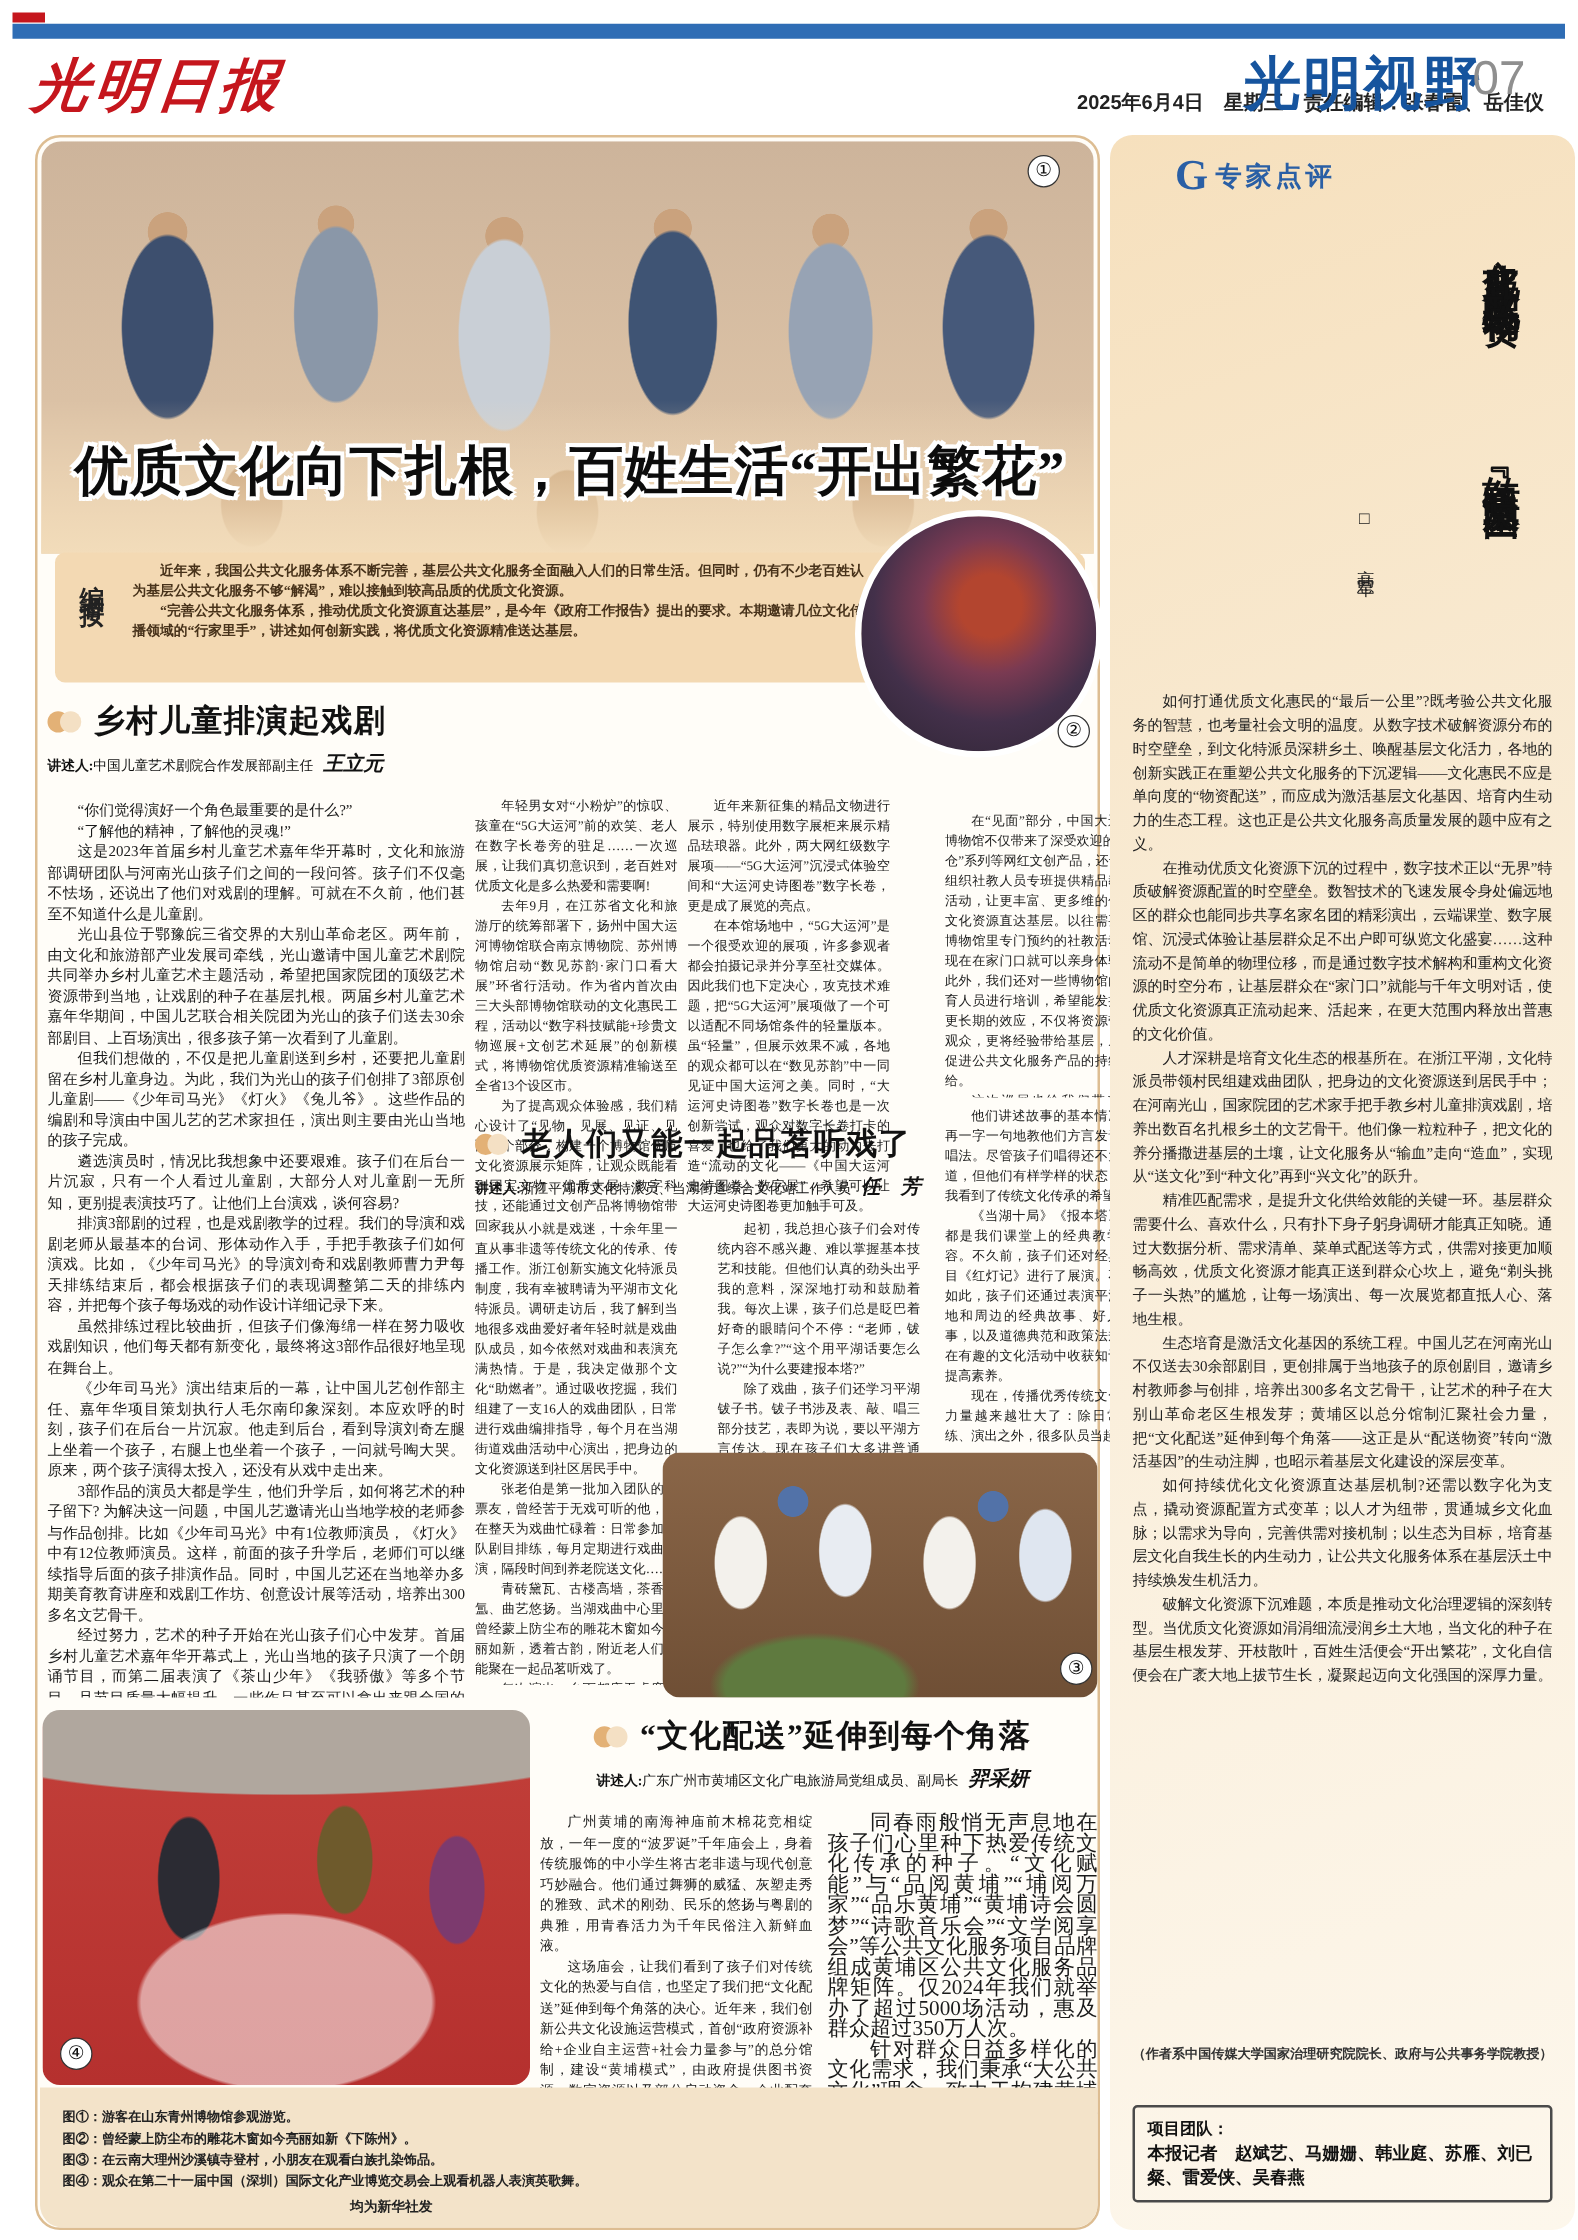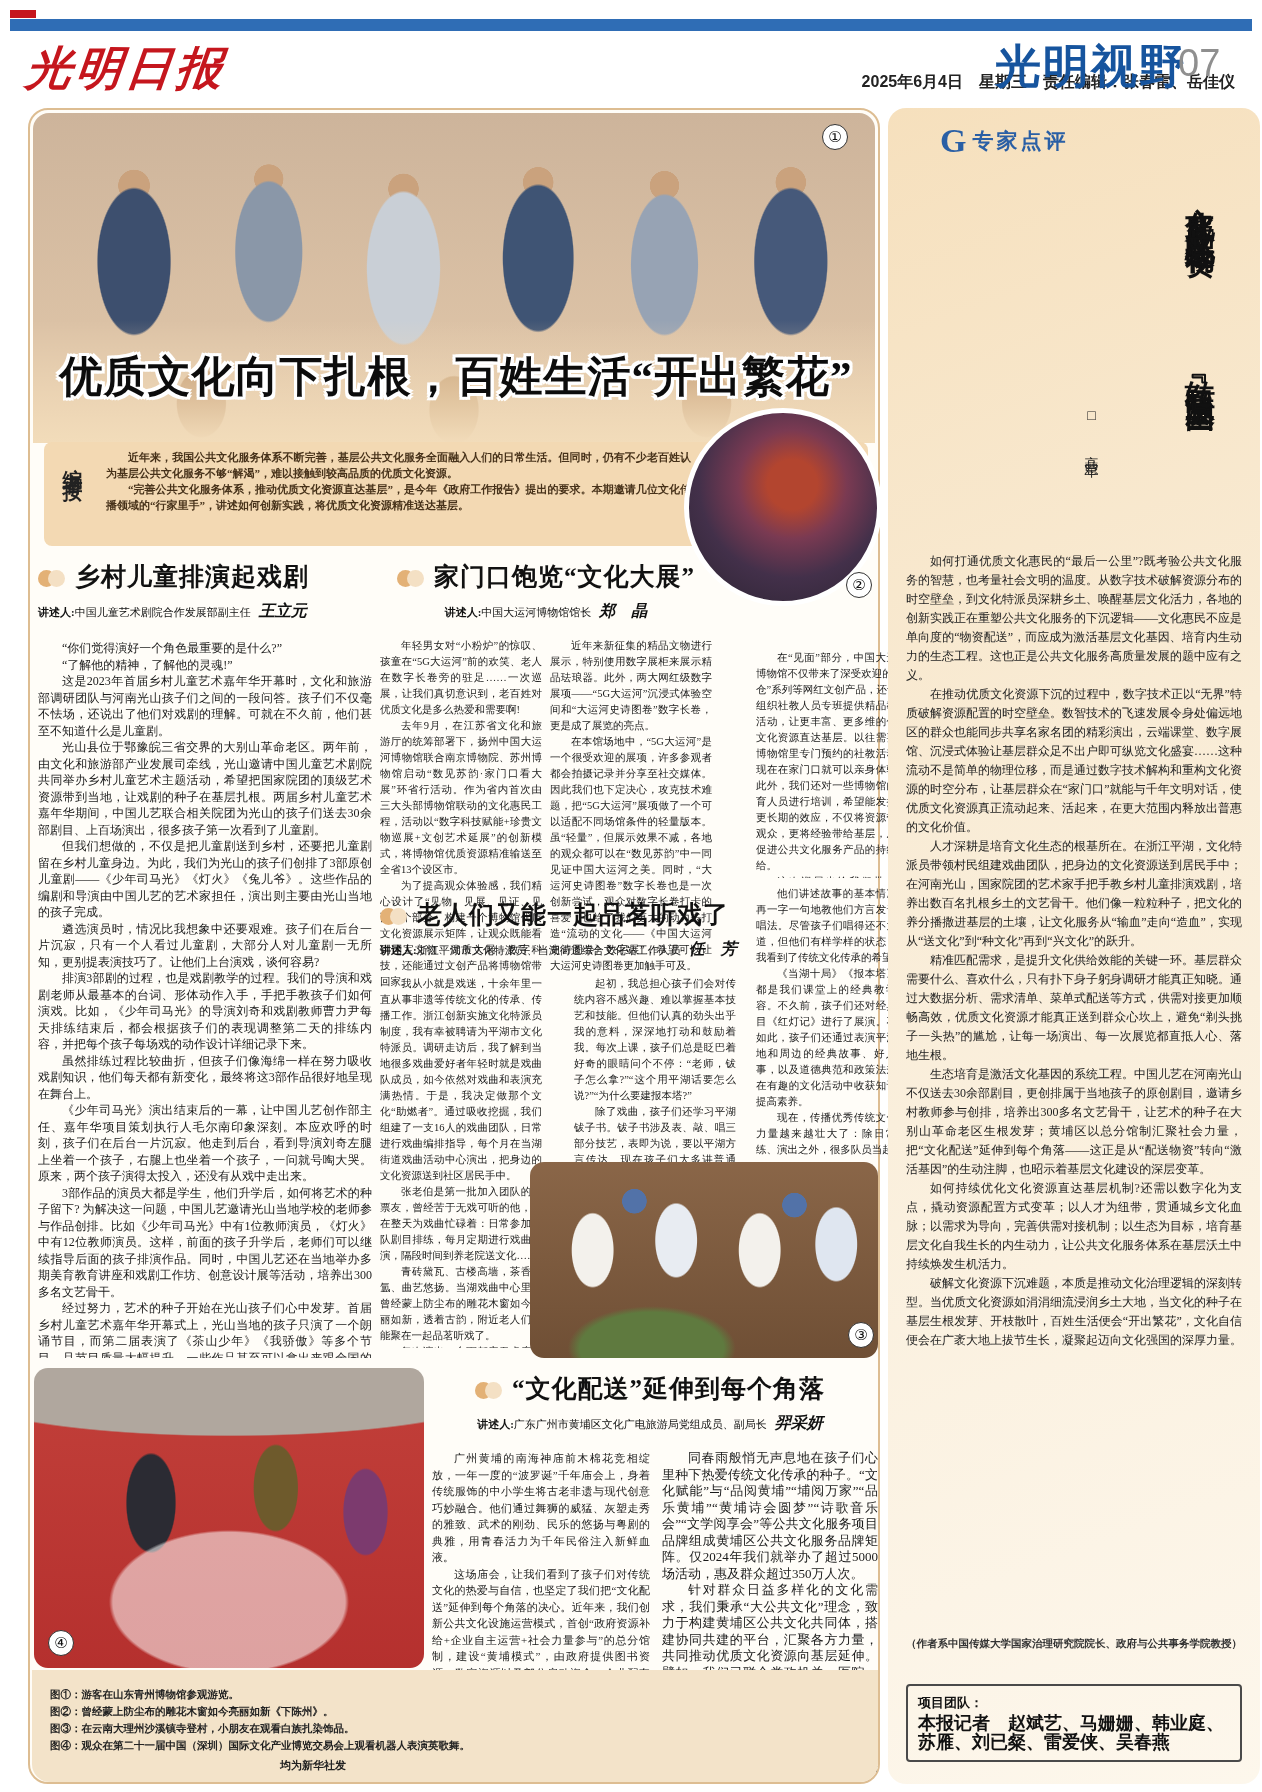--- a/index.html
+++ b/index.html
@@ -88,21 +88,21 @@
         radial-gradient(34px 60px at 42% 40%, #e8ecf2 0 60%, transparent 63%),
         radial-gradient(34px 60px at 66% 45%, #f3f1ec 0 60%, transparent 63%),
         radial-gradient(34px 60px at 88% 42%, #dfe6f0 0 60%, transparent 63%),
         radial-gradient(20px 20px at 30% 20%, #5272a8 0 60%, transparent 63%),
         radial-gradient(20px 20px at 76% 22%, #5272a8 0 60%, transparent 63%),
         radial-gradient(120px 60px at 35% 95%, #5f7a3f 0 60%, transparent 70%),
         linear-gradient(#8a6648, #6f4f35);}
   #badge3{left:818px;top:1212px;}
   #art4-head{left:392px;top:1262px;width:456px;text-align:center;}
   #art4-colA{left:402px;top:1340px;width:218px;height:322px;font-size:11px;line-height:16.5px;}
-  #art4-colB{left:632px;top:1340px;width:216px;height:322px;font-size:13px;line-height:16.5px;}
+  #art4-colB{left:632px;top:1340px;width:216px;height:322px;font-size:17px;line-height:16.5px;}
   #beige-bottom{left:2px;top:1560px;width:846px;height:112px;background:#f3e3c9;
       border-radius:0 0 18px 18px;}
   #robot-photo{left:4px;top:1258px;width:390px;height:300px;border-radius:14px;
       background:
         radial-gradient(200px 120px at 50% 78%, rgba(255,255,255,.55) 58%, rgba(255,255,255,0) 60%),
         radial-gradient(40px 80px at 30% 45%, #2b2b33 0 60%, transparent 63%),
         radial-gradient(36px 70px at 62% 40%, #6e5a2c 0 60%, transparent 63%),
         radial-gradient(36px 70px at 85% 48%, #7c3a6e 0 60%, transparent 63%),
         radial-gradient(400px 70px at 50% 6%, #b0a79e 0 70%, transparent 72%),
         linear-gradient(#c2403a, #b5302e);}
@@ -125,21 +125,21 @@
   #sb-author{right:160px;top:300px;writing-mode:vertical-rl;font-size:14px;color:#222;
       letter-spacing:4px;}
   #sb-body{left:18px;top:444px;width:336px;height:1078px;font-size:12px;line-height:19px;
       text-align:justify;overflow:hidden;color:#222;}
   #sb-body p{margin:0;text-indent:2em;}
   #sb-attr{left:18px;top:1528px;width:336px;text-align:right;font-size:10.5px;
       font-weight:700;color:#333;line-height:15px;}
   #sb-team{left:18px;top:1576px;width:336px;box-sizing:border-box;border:2px solid #4a4a4a;
       border-radius:4px;padding:8px 10px;background:transparent;}
   #sb-team .tl{font-size:13px;font-weight:900;color:#111;}
-  #sb-team .tm{font-size:18px;font-weight:700;color:#111;line-height:19px;margin-top:2px;}
+  #sb-team .tm{font-size:14px;font-weight:700;color:#111;line-height:19px;margin-top:2px;}
 </style>
 </head>
 <body>
 
 <div class="abs" id="red-chip"></div>
 <div class="abs" id="blue-bar"></div>
 <div class="abs" id="masthead-logo">光明日报</div>
 <div class="abs" id="date-line">2025年6月4日　星期三　责任编辑：张春雷、岳佳仪</div>
 <div class="abs" id="section-title">光明视野</div>
 <div class="abs" id="page-number">07</div>
@@ -178,28 +178,20 @@
       <p>光山县位于鄂豫皖三省交界的大别山革命老区。两年前，由文化和旅游部产业发展司牵线，光山邀请中国儿童艺术剧院共同举办乡村儿童艺术主题活动，希望把国家院团的顶级艺术资源带到当地，让戏剧的种子在基层扎根。两届乡村儿童艺术嘉年华期间，中国儿艺联合相关院团为光山的孩子们送去30余部剧目、上百场演出，很多孩子第一次看到了儿童剧。</p>
       <p>但我们想做的，不仅是把儿童剧送到乡村，还要把儿童剧留在乡村儿童身边。为此，我们为光山的孩子们创排了3部原创儿童剧——《少年司马光》《灯火》《兔儿爷》。这些作品的编剧和导演由中国儿艺的艺术家担任，演出则主要由光山当地的孩子完成。</p>
       <p>遴选演员时，情况比我想象中还要艰难。孩子们在后台一片沉寂，只有一个人看过儿童剧，大部分人对儿童剧一无所知，更别提表演技巧了。让他们上台演戏，谈何容易?</p>
       <p>排演3部剧的过程，也是戏剧教学的过程。我们的导演和戏剧老师从最基本的台词、形体动作入手，手把手教孩子们如何演戏。比如，《少年司马光》的导演刘奇和戏剧教师曹力尹每天排练结束后，都会根据孩子们的表现调整第二天的排练内容，并把每个孩子每场戏的动作设计详细记录下来。</p>
       <p>虽然排练过程比较曲折，但孩子们像海绵一样在努力吸收戏剧知识，他们每天都有新变化，最终将这3部作品很好地呈现在舞台上。</p>
       <p>《少年司马光》演出结束后的一幕，让中国儿艺创作部主任、嘉年华项目策划执行人毛尔南印象深刻。本应欢呼的时刻，孩子们在后台一片沉寂。他走到后台，看到导演刘奇左腿上坐着一个孩子，右腿上也坐着一个孩子，一问就号啕大哭。原来，两个孩子演得太投入，还没有从戏中走出来。</p>
       <p>3部作品的演员大都是学生，他们升学后，如何将艺术的种子留下? 为解决这一问题，中国儿艺邀请光山当地学校的老师参与作品创排。比如《少年司马光》中有1位教师演员，《灯火》中有12位教师演员。这样，前面的孩子升学后，老师们可以继续指导后面的孩子排演作品。同时，中国儿艺还在当地举办多期美育教育讲座和戏剧工作坊、创意设计展等活动，培养出300多名文艺骨干。</p>
       <p>经过努力，艺术的种子开始在光山孩子们心中发芽。首届乡村儿童艺术嘉年华开幕式上，光山当地的孩子只演了一个朗诵节目，而第二届表演了《茶山少年》《我骄傲》等多个节目，且节目质量大幅提升，一些作品甚至可以拿出来跟全国的孩子见面。</p>
     </div>
 
-  <div id="art2-head">
-    <div class="art-title">
-      <span class="dot-duo"><i class="d1"></i><i class="d2"></i></span><span>家门口饱览“文化大展”</span>
-    </div>
-    <div class="speaker">
-      <span class="lbl">讲述人:</span><span>中国大运河博物馆馆长</span><span class="name">郑　晶</span>
-    </div>
-  </div>
   <div class="body-col small-col" id="art2-colA">
       <p>年轻男女对“小粉炉”的惊叹、孩童在“5G大运河”前的欢笑、老人在数字长卷旁的驻足……一次巡展，让我们真切意识到，老百姓对优质文化是多么热爱和需要啊!</p>
       <p>去年9月，在江苏省文化和旅游厅的统筹部署下，扬州中国大运河博物馆联合南京博物院、苏州博物馆启动“数见苏韵·家门口看大展”环省行活动。作为省内首次由三大头部博物馆联动的文化惠民工程，活动以“数字科技赋能+珍贵文物巡展+文创艺术延展”的创新模式，将博物馆优质资源精准输送至全省13个设区市。</p>
       <p>为了提高观众体验感，我们精心设计了“见物、见展、见证、见面”4个部分，构建一个博物馆优质文化资源展示矩阵，让观众既能看到国宝文物、优质大展、数字科技，还能通过文创产品将博物馆带回家。</p>
     </div>
   <div class="body-col small-col" id="art2-colB">
       <p>近年来新征集的精品文物进行展示，特别使用数字展柜来展示精品珐琅器。此外，两大网红级数字展项——“5G大运河”沉浸式体验空间和“大运河史诗图卷”数字长卷，更是成了展览的亮点。</p>
       <p>在本馆场地中，“5G大运河”是一个很受欢迎的展项，许多参观者都会拍摄记录并分享至社交媒体。因此我们也下定决心，攻克技术难题，把“5G大运河”展项做了一个可以适配不同场馆条件的轻量版本。虽“轻量”，但展示效果不减，各地的观众都可以在“数见苏韵”中一同见证中国大运河之美。同时，“大运河史诗图卷”数字长卷也是一次创新尝试，观众对数字长卷打卡的喜爱，也给了我们更大的动力去打造“流动的文化——《中国大运河史诗图卷》数字展”，希望可以让大运河史诗图卷更加触手可及。</p>
     </div>
   <div class="body-col small-col" id="art2-colC">

